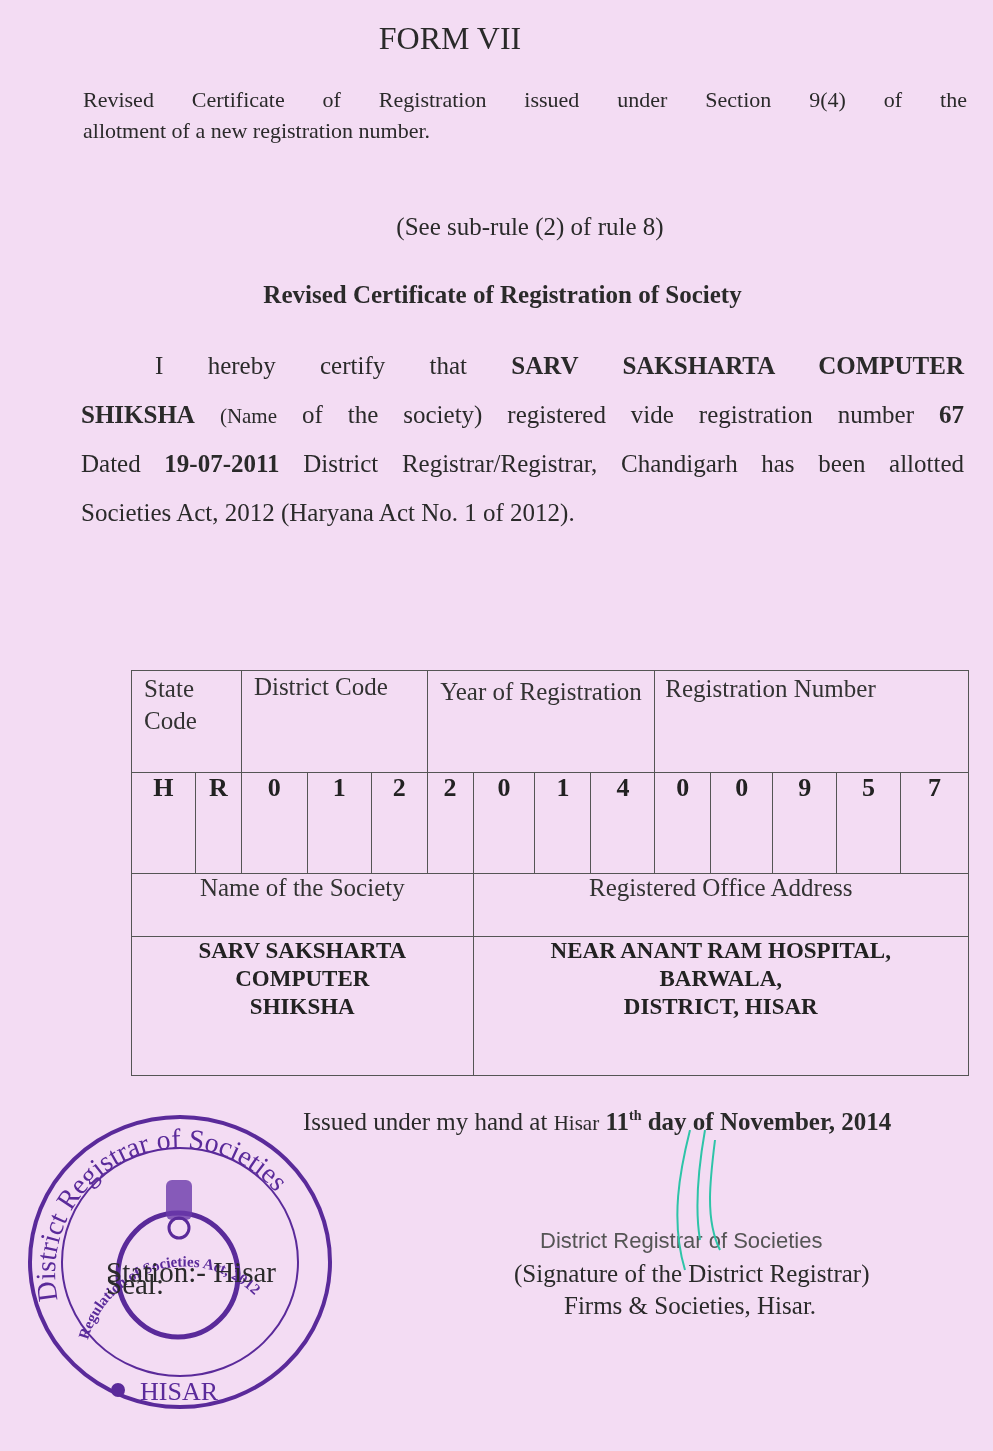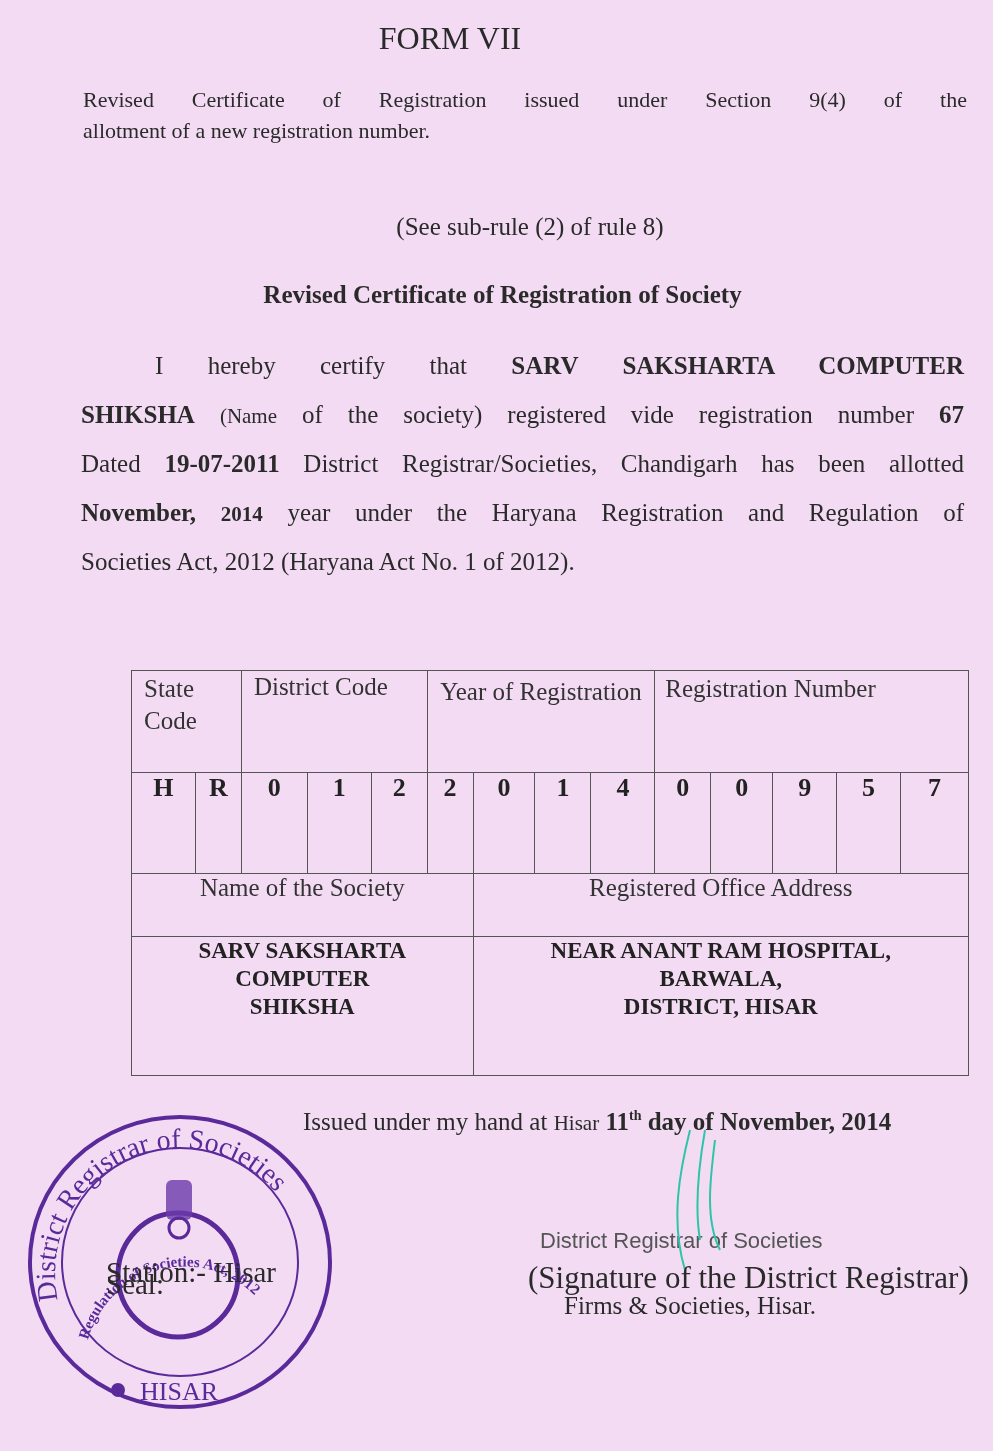--- a/index.html
+++ b/index.html
@@ -35,21 +35,21 @@
   .hdr .c3 { text-align: center; line-height: 33px; padding-top: 4px; }
   .hdr .c4 { padding: 4px 0 0 10px; }
   .digits td { height: 100px; text-align: center; vertical-align: middle; font-weight: bold; font-size: 26px; color: #222; }
   .nhdr td { height: 62px; text-align: center; padding-top: 0; }
   .nval td { height: 138px; text-align: center; font-weight: bold; font-size: 23px; line-height: 28px; padding-top: 28px; color: #222; }
 
   .issued { left: 303px; top: 1108px; font-size: 25px; white-space: nowrap; }
   .seal-label { left: 106px; top: 1268px; font-size: 29px; }
   .station-label { left: 106px; top: 1256px; font-size: 29px; }
   .stamp-text { left: 540px; top: 1228px; font-family: "Liberation Sans", "DejaVu Sans", sans-serif; font-size: 22px; color: #555; }
-  .sig-line1 { left: 514px; top: 1260px; font-size: 31px; white-space: nowrap; margin-left: 14px; }
+  .sig-line1 { left: 514px; top: 1260px; font-size: 25px; white-space: nowrap; }
   .sig-line2 { left: 564px; top: 1292px; font-size: 25px; white-space: nowrap; }
   .seal { left: 18px; top: 1100px; width: 320px; height: 320px; }
   .signature { left: 660px; top: 1130px; width: 90px; height: 150px; }
 </style>
 </head>
 <body>
 
 <div class="abs form-title">FORM VII</div>
 
 <div class="abs intro">
@@ -57,22 +57,21 @@
   <span class="l3">allotment of a new registration number.</span>
 </div>
 
 <div class="abs subrule">(See sub-rule (2) of rule 8)</div>
 
 <div class="abs cert-heading">Revised Certificate of Registration of Society</div>
 
 <div class="abs body-para">
   <span class="ln ind"><span>I hereby certify that</span> <b>SARV SAKSHARTA COMPUTER</b></span>
   <span class="ln"><b>SHIKSHA</b> <span class="small">(Name</span> <span>of the society) registered vide registration number</span> <b>67</b></span>
-  <span class="ln"><span>Dated</span> <b>19-07-2011</b> <span>District Registrar/Societies, Chandigarh has been allotted</span></span>
-  <span class="ln"><b>November,</b> <b class="small">2014</b> <span>year under the Haryana Registration and Regulation of</span></span>
+  <span class="ln"><span>Dated</span> <b>19-07-2011</b> <span>District Registrar/Registrar, Chandigarh has been allotted</span></span>
   <span class="ln last">Societies Act, 2012 (Haryana Act No. 1 of 2012).</span>
 </div>
 
 <table class="reg">
   <colgroup>
     <col style="width:64px">
       <col style="width:46px">
     <col style="width:66px">
       <col style="width:64px">
       <col style="width:56px">

